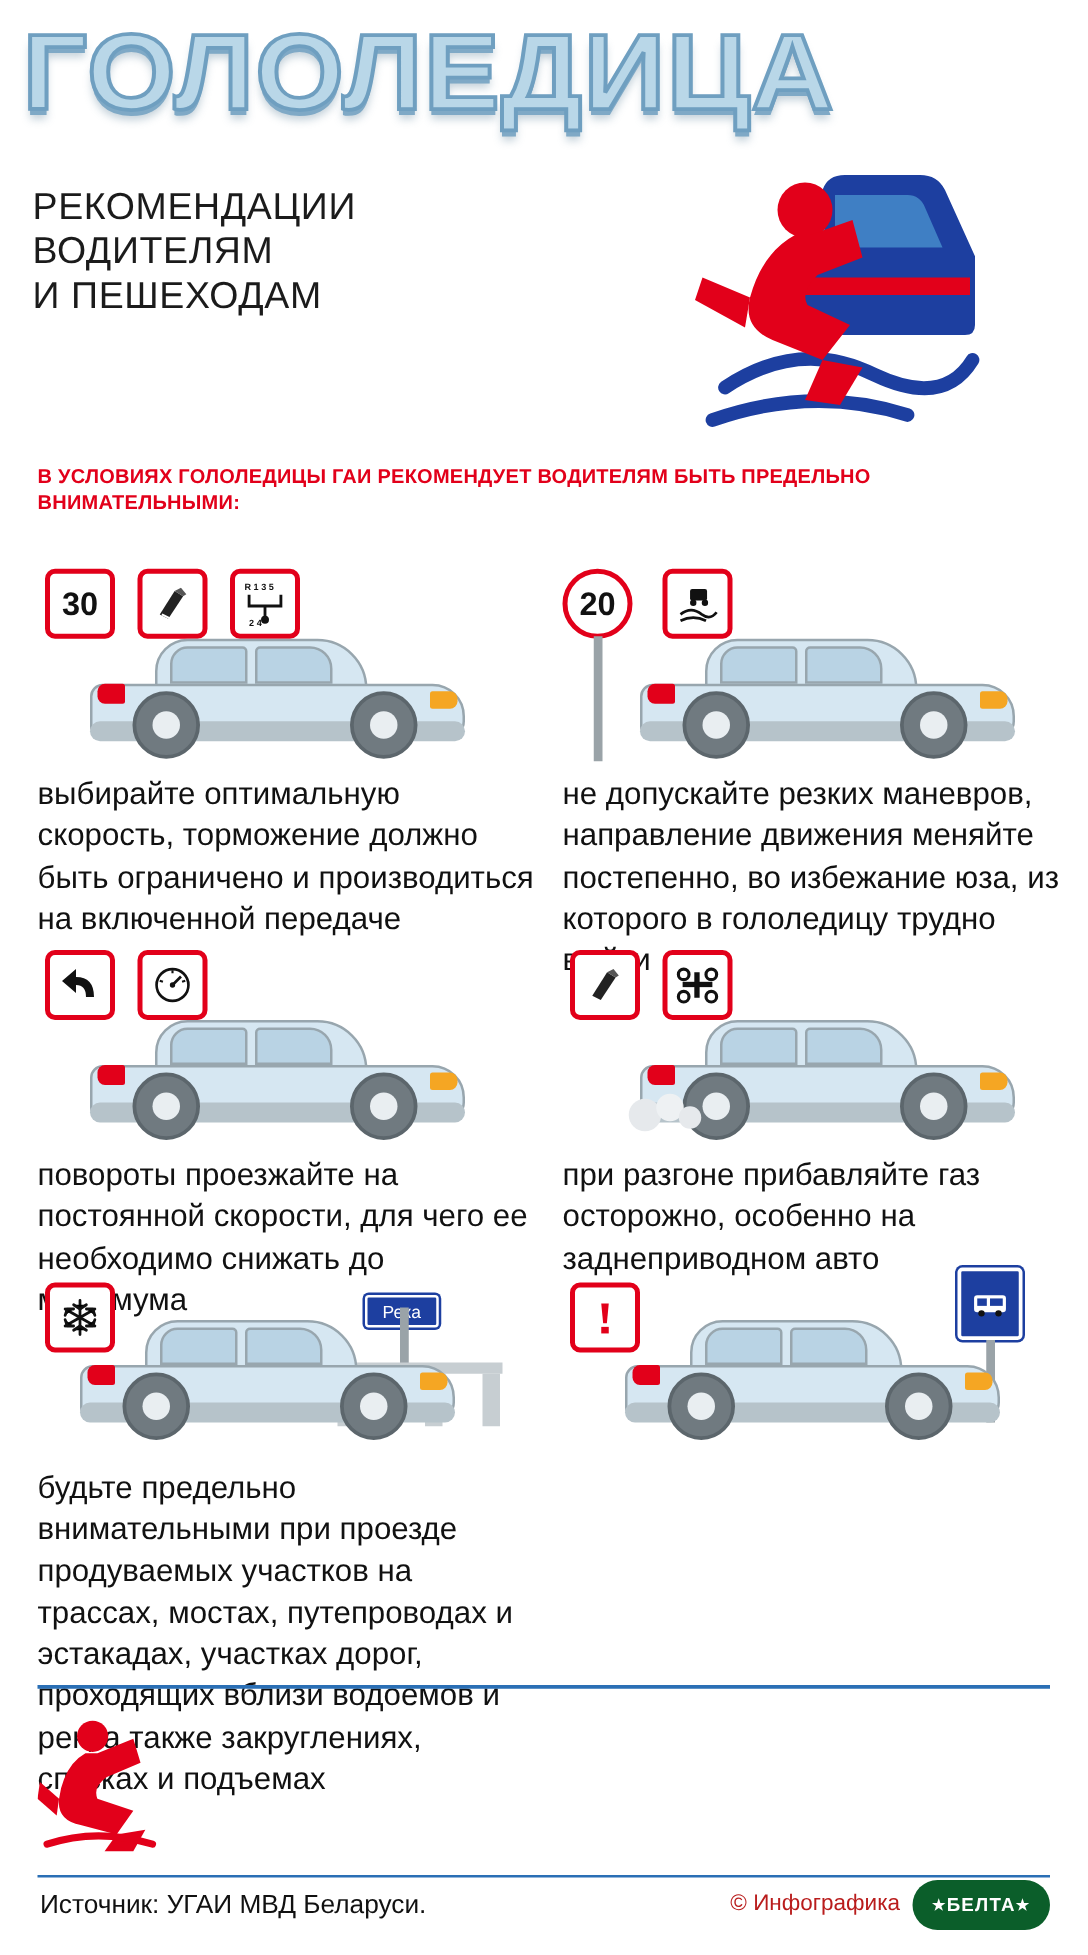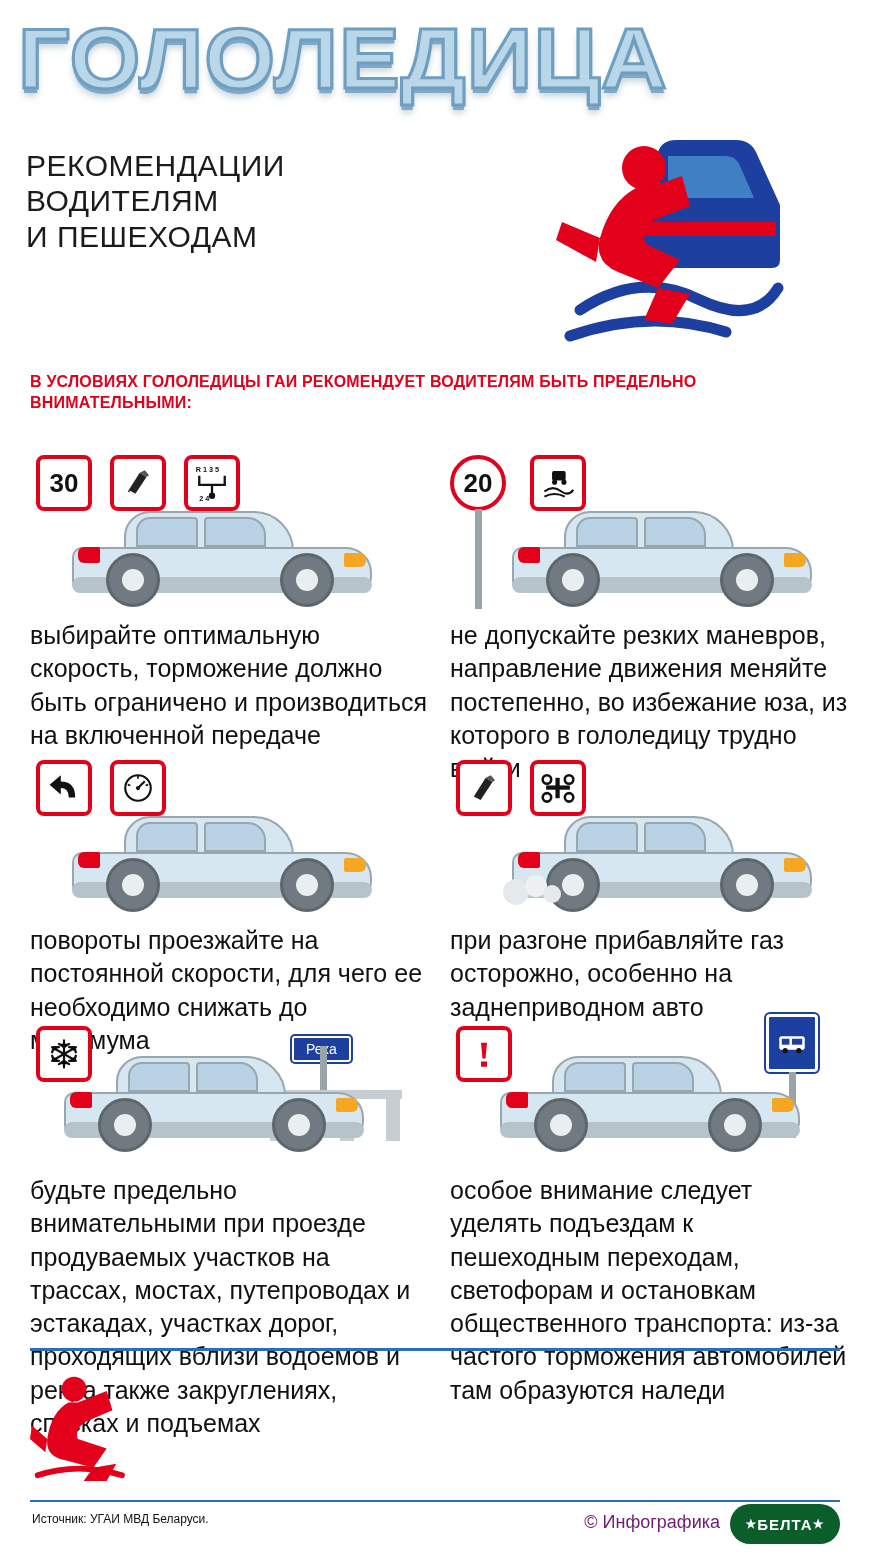--- a/index.html
+++ b/index.html
@@ -176,25 +176,25 @@
     position: absolute; left: 130px; top: 2px;
     width: 680px;
     color: #e2001a; font-size: 21.5px; line-height: 1.36;
   }
   .footer-line {
     position: absolute; left: 30px; top: 1500px;
     width: 810px; height: 2px; background: #2a6fb5;
   }
   .src {
     position: absolute; left: 32px; top: 1512px;
-    font-size: 12px; color: #111;
+    font-size: 21px; color: #111;
   }
   .copy {
     position: absolute; right: 150px; top: 1512px;
-    font-size: 18px; color: #701a75;
+    font-size: 18px; color: #b91c1c;
   }
   .belta {
     position: absolute; right: 30px; top: 1504px;
     width: 110px; height: 40px;
     background: #0b5e2a; border-radius: 20px;
     display: flex; align-items: center; justify-content: center;
   }
   .belta span { color: #fff; font-weight: bold; font-size: 15px; letter-spacing: 1px; }
   .belta .star { color: #fff; font-size: 12px; }
 </style>
@@ -424,21 +424,20 @@
           <div class="win1"></div>
           <div class="win2"></div>
           <div class="body"></div>
           <div class="bumper"></div>
           <div class="light-r"></div>
           <div class="light-f"></div>
           <div class="wheel w1"></div>
           <div class="wheel w2"></div>
         </div>
       </div>
-      <p>особое внимание следует уделять подъездам к пешеходным переходам, светофорам и остановкам общественного транспорта: из-за частого торможения автомобилей там образуются наледи</p>
     </div>
 
   </div>
 
   <div class="divider"></div>
   <div class="ped-box">
     <div style="position:absolute; left:0; top:0;">
       <svg viewBox="0 0 120 120" width="115" height="115">
         <circle cx="46" cy="22" r="13" fill="#e2001a"></circle>
         <path d="M40 36 Q22 46 18 74 Q16 92 36 96 L66 104 L80 84 L50 74 Q46 64 58 56 L86 44 L80 24 L50 36 Z" fill="#e2001a"></path>

